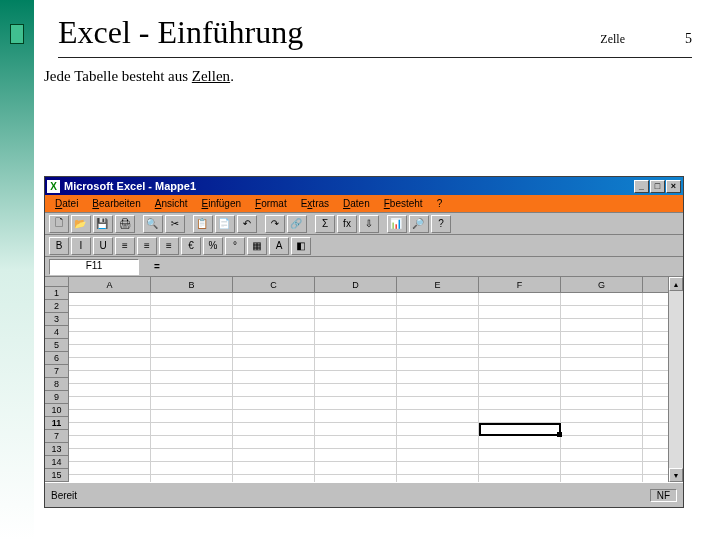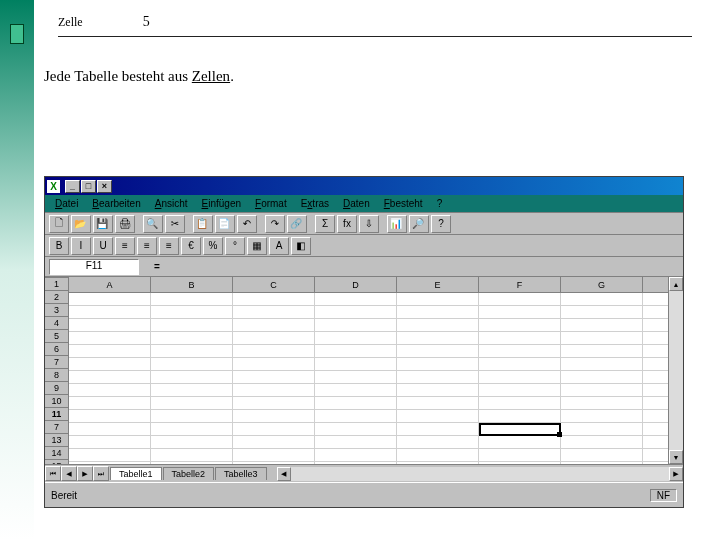--- a/index.html
+++ b/index.html
@@ -64,21 +64,21 @@
     font-weight: bold; font-size: 10px; margin-right: 4px;
   }
   .tbar .tt { flex: 1; font-weight: bold; font-size: 11px; }
   .wbtn {
     width: 15px; height: 13px; background: #c0c0c0; color: #000;
     border: 1px solid #fff; border-right-color: #404040; border-bottom-color: #404040;
     display: inline-flex; align-items: center; justify-content: center;
     font-size: 9px; font-weight: bold; margin-left: 1px;
   }
   .mbar {
-    height: 18px; background: #0f766e;
+    height: 18px; background: #f97316;
     display: flex; align-items: center; padding: 0 4px; gap: 2px;
     border-bottom: 1px solid #808080;
   }
   .mitem { padding: 1px 6px; }
   .mitem u { text-decoration: underline; }
   .tb {
     height: 22px; background: #c0c0c0;
     display: flex; align-items: center; padding: 2px 4px; gap: 2px;
     border-bottom: 1px solid #808080;
   }
@@ -168,33 +168,35 @@
     padding: 0 6px; margin-left: 2px;
   }
 </style>
 </head>
 <body>
 
 <div class="gradient-strip"></div>
 <div class="accent"></div>
 
 <div class="header">
+  <span class="title">Excel - Einführung</span>
   <span class="subtitle">Zelle</span>
   <span class="pagenum">5</span>
 </div>
 
 <div class="body">
   <div class="col1">
     <span>Jede Tabelle besteht aus </span><u>Zellen</u><span>.</span>
   </div>
 </div>
 
 <div class="shot">
   <div class="tbar">
     <span class="xi">X</span>
+    <span class="tt"><span>Microsoft Excel</span> - <span>Mappe1</span></span>
     <span class="wbtn">_</span>
     <span class="wbtn">□</span>
     <span class="wbtn">×</span>
   </div>
 
   <div class="mbar">
     <span class="mitem"><u>D</u><span>atei</span></span>
     <span class="mitem"><u>B</u><span>earbeiten</span></span>
     <span class="mitem"><u>A</u><span>nsicht</span></span>
     <span class="mitem"><u>E</u><span>infügen</span></span>
@@ -285,35 +287,19 @@
         <div class="active"></div>
       </div>
     </div>
     <div class="vscroll">
       <div class="sbtn">▲</div>
       <div class="strack"></div>
       <div class="sbtn">▼</div>
     </div>
   </div>
 
-  <div class="tabs">
-    <div class="tabnav">
-      <div class="sbtn">⏮</div>
-      <div class="sbtn">◀</div>
-      <div class="sbtn">▶</div>
-      <div class="sbtn">⏭</div>
-    </div>
-    <div class="tab">Tabelle1</div>
-    <div class="tab inact">Tabelle2</div>
-    <div class="tab inact">Tabelle3</div>
-    <div class="hscroll">
-      <div class="sbtn">◀</div>
-      <div class="strack"></div>
-      <div class="sbtn">▶</div>
-    </div>
-  </div>
 
   <div class="status">
     <span>Bereit</span>
     <span class="sp"></span>
     <span class="ind">NF</span>
   </div>
 </div>
 
 </body></html>

